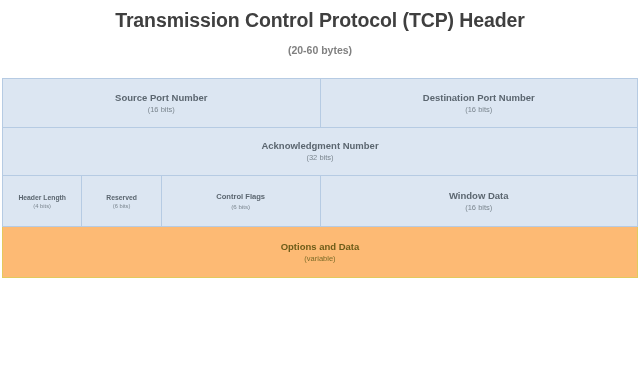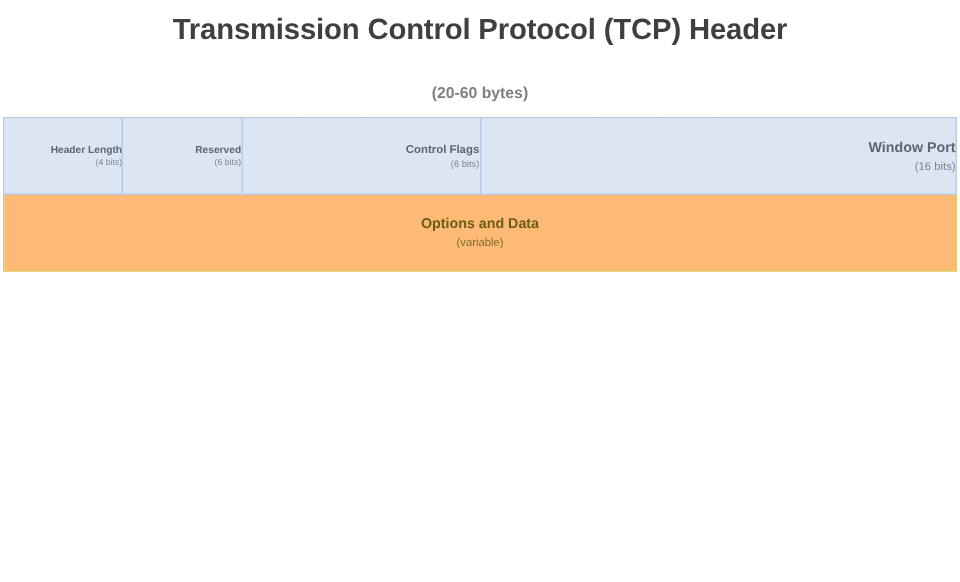--- a/index.html
+++ b/index.html
@@ -46,21 +46,20 @@
 
   .diagram-subtitle {
     position: absolute;
     left: 0;
     top: 44px;
     width: 640px;
     text-align: center;
     font-size: 10.5px;
     font-weight: bold;
     color: #808080;
-    margin-top: 12px;
   }
 
   .bit-offset-label {
     position: absolute;
     left: 26px;
     top: 53px;
     padding: 3px 7px 4px 7px;
     background: #f7d9bb;
     color: #d98a3a;
     font-size: 10px;
@@ -99,21 +98,21 @@
   .cell-bits {
     display: block;
     font-size: 7.5px;
     font-weight: normal;
     line-height: 11px;
     color: #7b868f;
   }
 
   .row-tall td   { height: 48px; }
   .row-mid td    { height: 47px; }
-  .row-flags td  { height: 50px; text-align: right; }
+  .row-flags td  { height: 50px; }
   .row-sum td    { height: 46px; }
 
   .small-cell .cell-name { font-size: 6.8px; line-height: 9px; }
   .small-cell .cell-bits { font-size: 5.8px; line-height: 8px; }
 
   .mid-cell .cell-name { font-size: 7.6px; line-height: 10px; }
   .mid-cell .cell-bits { font-size: 6.2px; line-height: 9px; }
 
   
   .options-row td {
@@ -137,38 +136,54 @@
 <div id="page">
 
   <div class="header-block">
     <div class="diagram-title">Transmission Control Protocol (TCP) Header</div>
     <div class="diagram-subtitle">(20-60 bytes)</div>
   </div>
 
   <table class="tcp-table">
     <tbody>
 
+      <tr class="row-tall">
+        <td colspan="8">
+          <span class="cell-name">Source Port Number</span>
+          <span class="cell-bits">(16 bits)</span>
+        </td>
+        <td colspan="8">
+          <span class="cell-name">Destination Port Number</span>
+          <span class="cell-bits">(16 bits)</span>
+        </td>
+      </tr>
 
 
+      <tr class="row-mid">
+        <td colspan="16">
+          <span class="cell-name">Acknowledgment Number</span>
+          <span class="cell-bits">(32 bits)</span>
+        </td>
+      </tr>
 
       <tr class="row-flags">
         <td colspan="2" class="small-cell">
           <span class="cell-name">Header Length</span>
           <span class="cell-bits">(4 bits)</span>
         </td>
         <td colspan="2" class="small-cell">
           <span class="cell-name">Reserved</span>
           <span class="cell-bits">(6 bits)</span>
         </td>
         <td colspan="4" class="mid-cell">
           <span class="cell-name">Control Flags</span>
           <span class="cell-bits">(6 bits)</span>
         </td>
         <td colspan="8">
-          <span class="cell-name">Window Port</span>
+          <span class="cell-name">Window Data</span>
           <span class="cell-bits">(16 bits)</span>
         </td>
       </tr>
 
 
       <tr class="options-row">
         <td colspan="16">
           <span class="cell-name">Options and Data</span>
           <span class="cell-bits">(variable)</span>
         </td>

